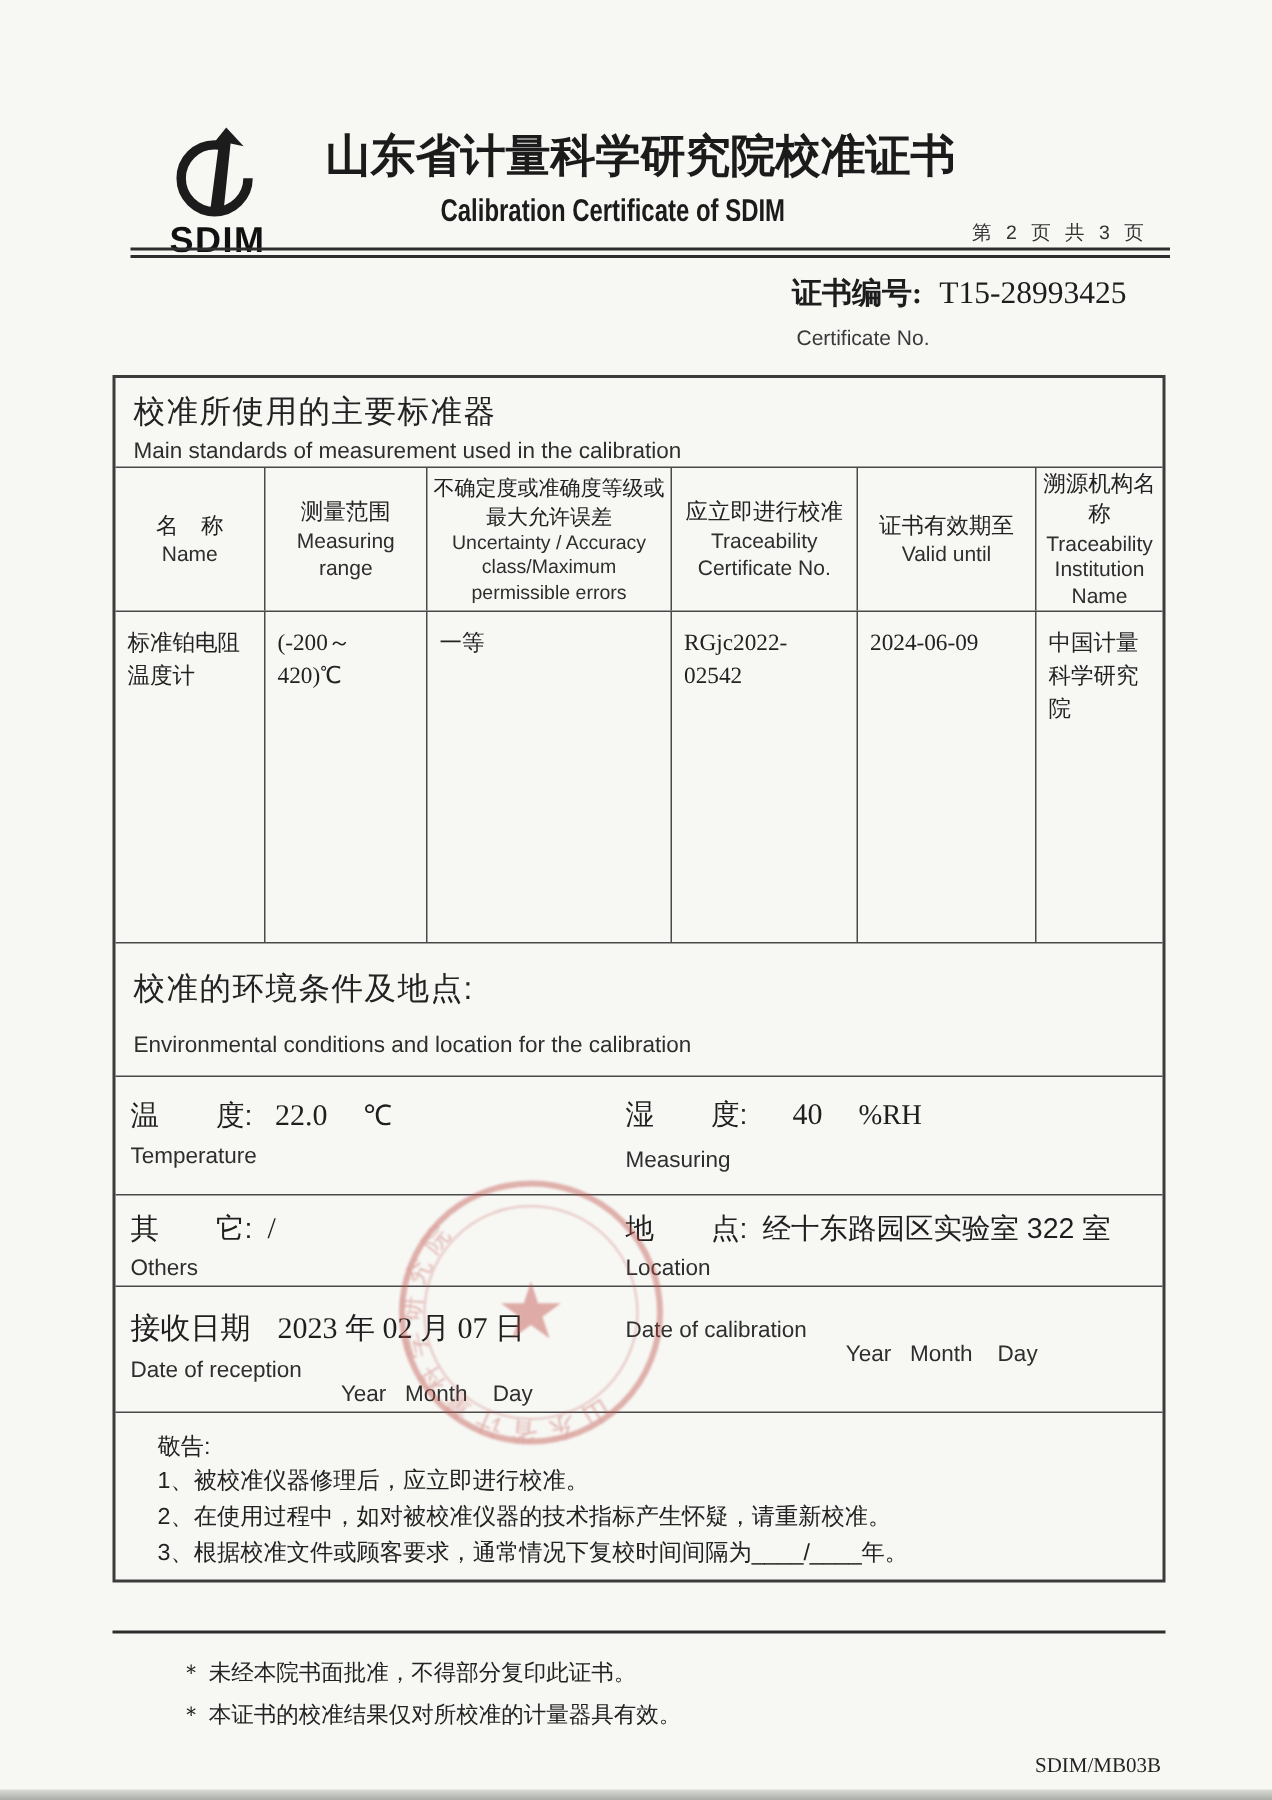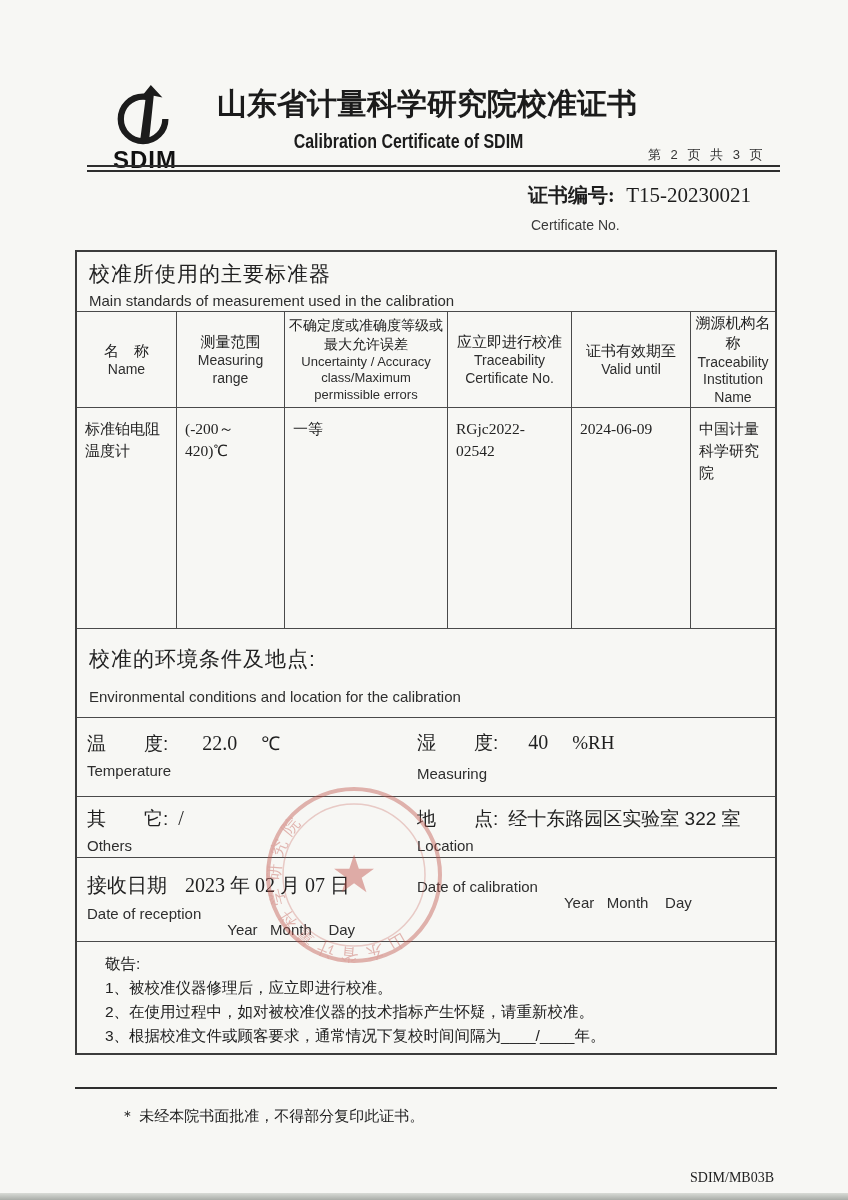--- a/index.html
+++ b/index.html
@@ -104,21 +104,21 @@
     <div class="logo-text">SDIM</div>
   </div>
 
   <div class="abs title-cn">山东省计量科学研究院校准证书</div>
   <div class="abs title-en">Calibration Certificate of SDIM</div>
   <div class="abs page-info">第 2 页 共 3 页</div>
   <div class="abs rule-double"></div>
 
   <div class="abs cert-no-line">
     <span class="lbl">证书编号:</span>
-    <span class="val">T15-20230021</span>
+    <span class="val">T15-28993425</span>
   </div>
   <div class="abs cert-no-en">Certificate No.</div>
 
   <div class="abs main-box">
 
     <div class="sec s1">
       <div class="sec-title-cn">校准所使用的主要标准器</div>
       <div class="sec-title-en">Main standards of measurement used in the calibration</div>
     </div>
 
@@ -164,21 +164,21 @@
 
     <div class="sec s4">
       <div class="sec-title-cn">校准的环境条件及地点:</div>
       <div class="sec-title-en">Environmental conditions and location for the calibration</div>
     </div>
 
     <div class="sec s5">
       <div class="grp-l">
         <div class="rowline">
           <span>温　　度:</span>
-          <span class="val" style="margin-left:34px">22.0</span>
+          <span class="val" style="margin-left:15px">22.0</span>
           <span class="unit" style="margin-left:24px">℃</span>
         </div>
         <div class="enlbl">Temperature</div>
       </div>
       <div class="grp-r">
         <div class="rowline">
           <span>湿　　度:</span>
           <span class="val" style="margin-left:30px">40</span>
           <span class="unit" style="margin-left:24px">%RH</span>
         </div>
@@ -238,16 +238,17 @@
     <circle cx="96" cy="96" r="71" fill="none" stroke="#c0524a" stroke-width="1.5" opacity=".55"></circle>
     <text fill="#c0524a" font-size="17" letter-spacing="6" opacity=".8">
       <textPath href="#stamp-arc" startOffset="14%">山东省计量科学研究院</textPath>
     </text>
     <text x="96" y="113" text-anchor="middle" font-size="52" fill="#c0524a" opacity=".9">★</text>
   </svg>
 
   <div class="abs rule-footer"></div>
   <div class="abs foot-notes">
     <div>＊ 未经本院书面批准，不得部分复印此证书。</div>
+    <div>＊ 本证书的校准结果仅对所校准的计量器具有效。</div>
   </div>
   <div class="abs form-code">SDIM/MB03B</div>
   <div class="abs page-edge"></div>
 </div>
 
 </body></html>

